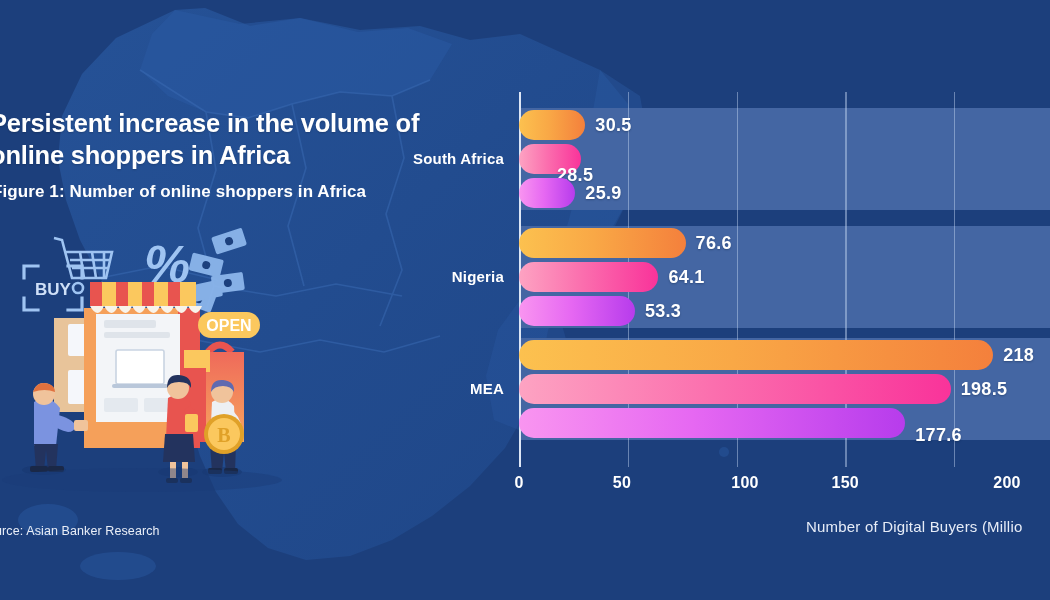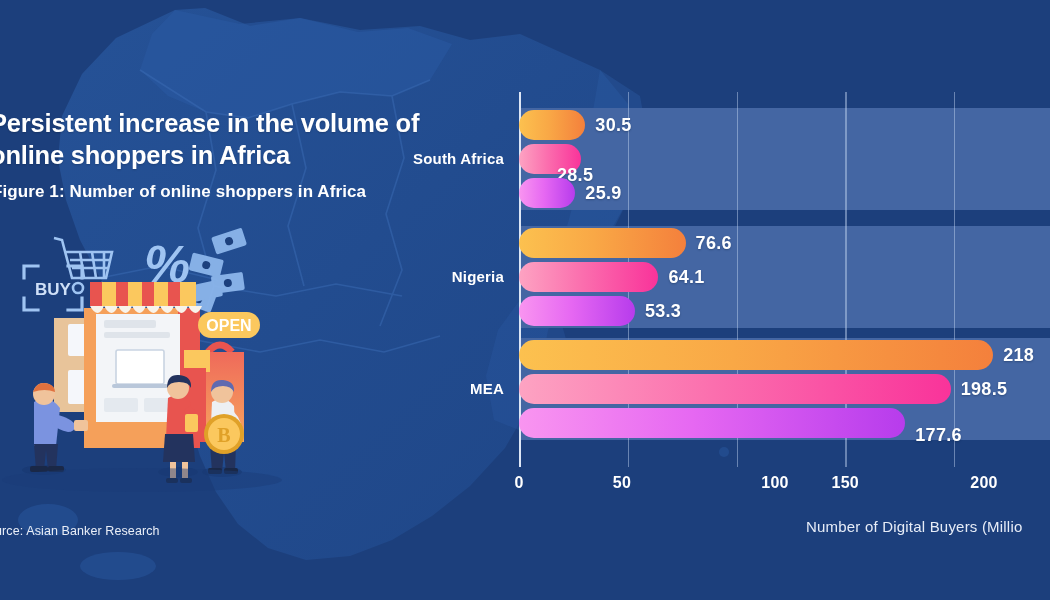--- a/index.html
+++ b/index.html
@@ -366,20 +366,20 @@
         <div class="bar-value" style="left: 915.28px; top: 413px; margin-top: 12px;">177.6</div>
       </div>
     <div id="cats">
         <div class="cat-label" style="left: 299px; width: 205px; top: 150px;">South Africa</div>
         <div class="cat-label" style="left: 299px; width: 205px; top: 268px;">Nigeria</div>
         <div class="cat-label" style="left: 299px; width: 205px; top: 380px;">MEA</div>
       </div>
     <div id="ticks">
         <div class="tick-label" style="left: 519px; top: 474px;">0</div>
         <div class="tick-label" style="left: 622px; top: 474px;">50</div>
-        <div class="tick-label" style="left: 775px; top: 474px;">100</div>
+        <div class="tick-label" style="left: 745px; top: 474px;">100</div>
         <div class="tick-label" style="left: 845.25px; top: 474px;">150</div>
-        <div class="tick-label" style="left: 984px; top: 474px;">200</div>
+        <div class="tick-label" style="left: 1007px; top: 474px;">200</div>
       </div>
     <div class="axis-title">Number of Digital Buyers (Millio</div>
   </div>
 
 </div>
 
 </body></html>

